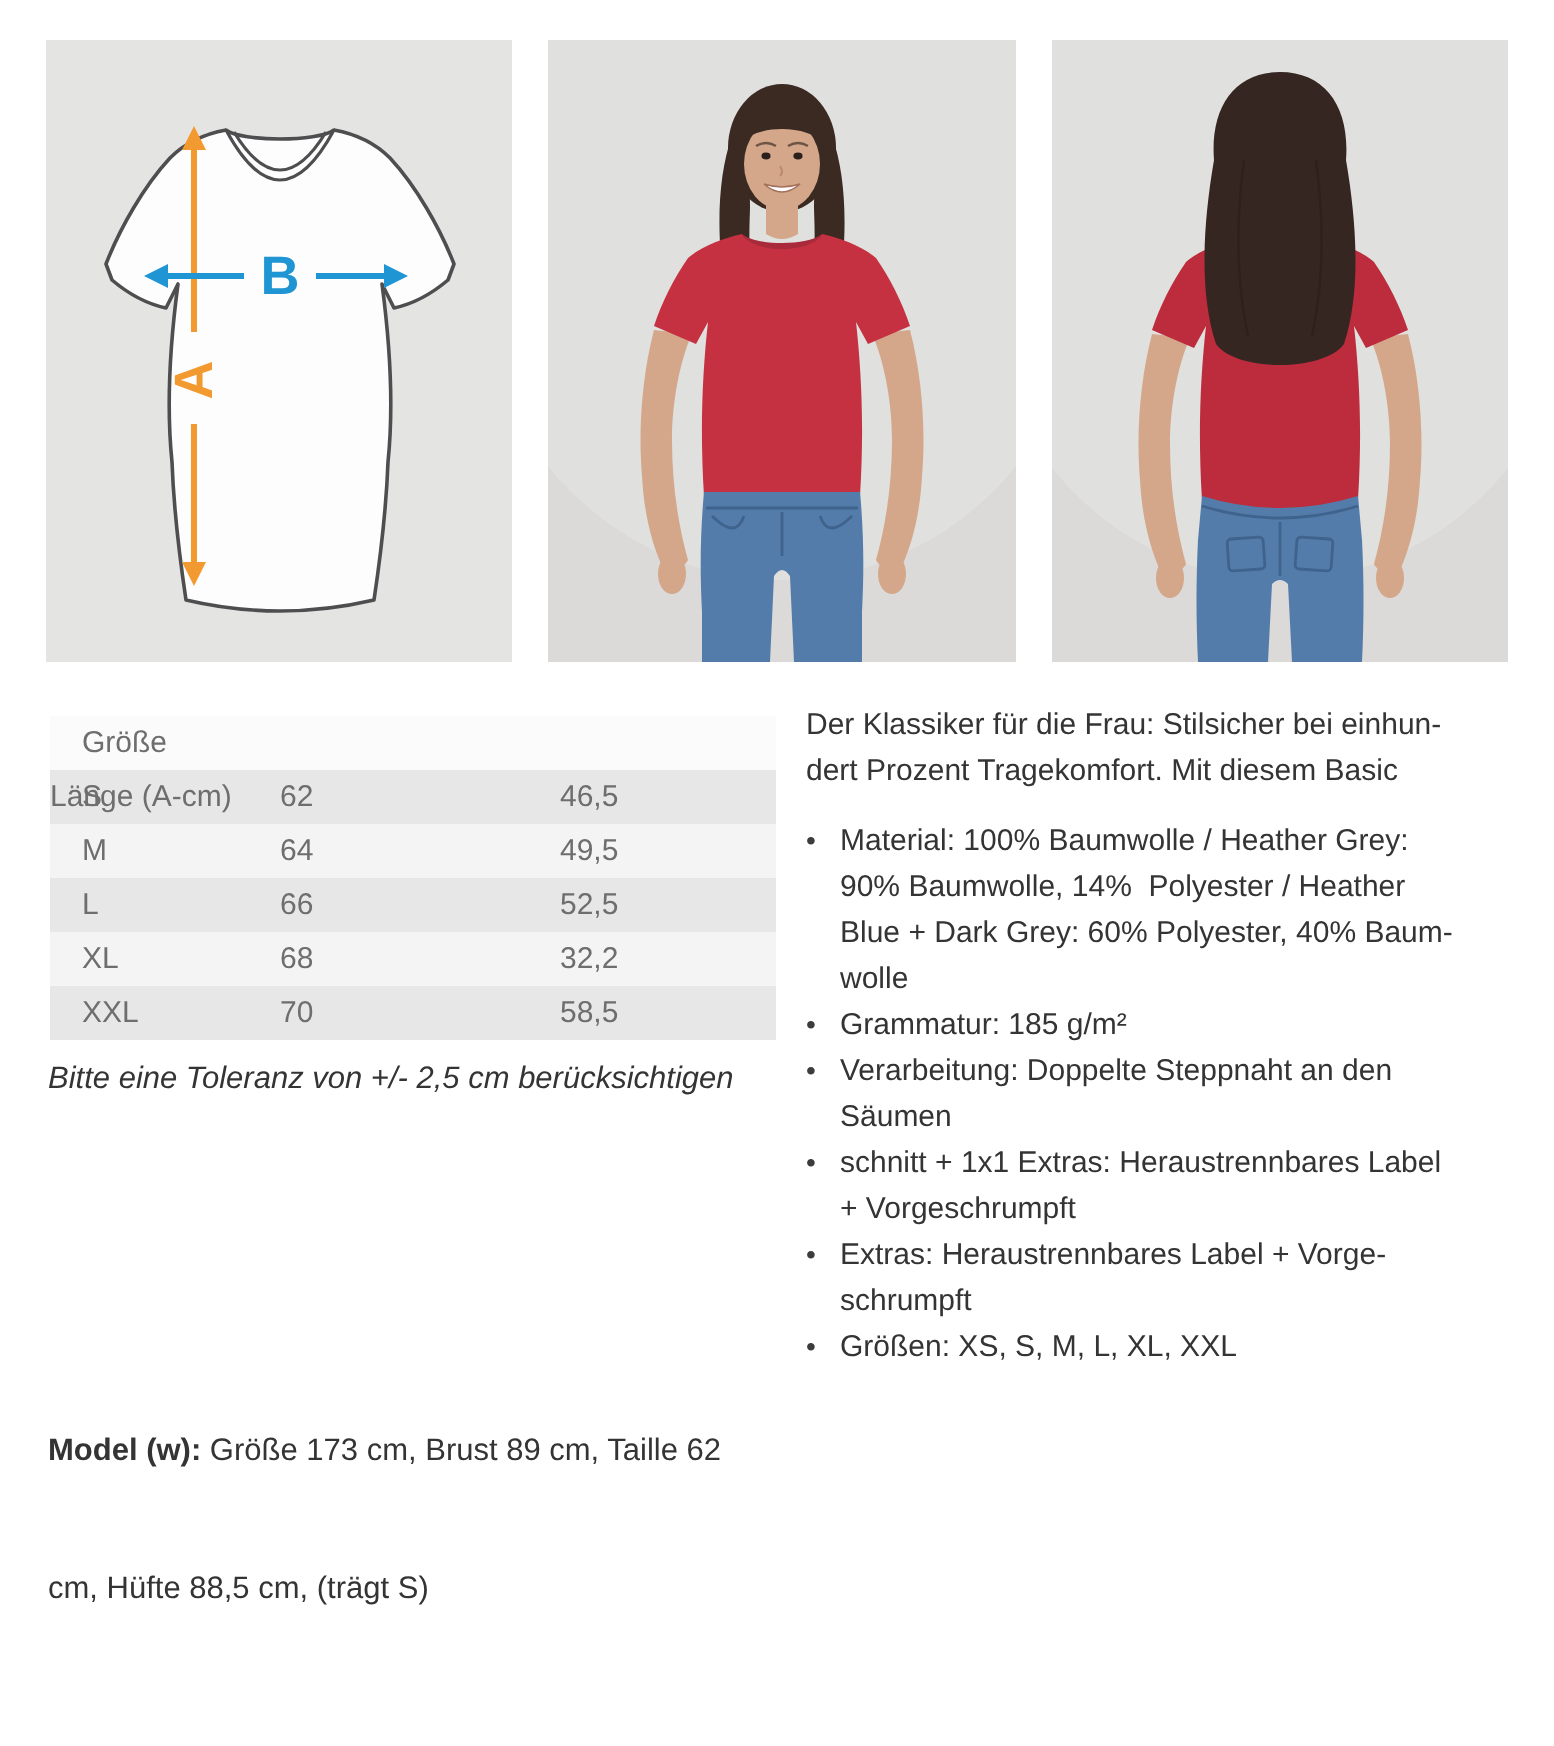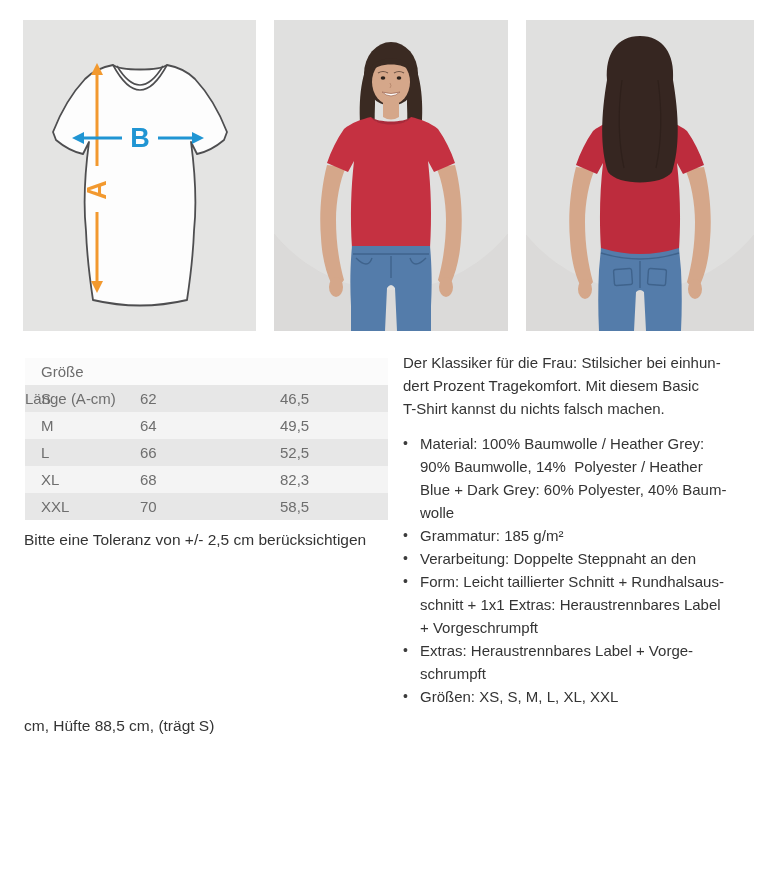--- a/index.html
+++ b/index.html
@@ -25,21 +25,21 @@
   
   .size-table { position:absolute; left:25px; top:358px; width:363px; font-size:15px; color:#6e6e6e; }
   .t-row { display:flex; height:27px; line-height:27px; }
   .t-row.head { background:#fbfbfb;flex-direction:column; }
   .t-row.odd  { background:#e7e7e7; }
   .t-row.even { background:#f4f4f4; }
   .c1 { width:115px; padding-left:16px; }
   .c2 { width:140px; }
   .c3 { flex:1; }
 
-  .tolerance { position:absolute; left:24px; top:531px; font-size:15.5px; color:#343434; white-space:pre; }
+  .tolerance { position:absolute; left:24px; top:531px; font-size:15.5px; color:#343434; white-space:pre;font-style:italic; }
 
   .model-info { position:absolute; left:24px; top:668px; font-size:15.5px; line-height:23px; color:#343434; white-space:pre; }
   .model-info .b { font-weight:bold; }
 
   
   .desc { position:absolute; left:403px; top:351px; width:362px; font-size:15px; line-height:23px; color:#343434; }
   .desc .line { white-space:pre; }
   .desc .intro { margin-bottom:12px; }
   .bullet { display:flex; }
   .bullet .dot { width:17px; font-size:14px; color:#3c3c3c; }
@@ -170,40 +170,40 @@
       <div class="c3">49,5</div>
     </div>
     <div class="t-row odd">
       <div class="c1">L</div>
       <div class="c2">66</div>
       <div class="c3">52,5</div>
     </div>
     <div class="t-row even">
       <div class="c1">XL</div>
       <div class="c2">68</div>
-      <div class="c3">82,3</div>
+      <div class="c3">32,2</div>
     </div>
     <div class="t-row odd">
       <div class="c1">XXL</div>
       <div class="c2">70</div>
       <div class="c3">58,5</div>
     </div>
   </div>
 
   <div class="tolerance">Bitte eine Toleranz von +/- 2,5 cm berücksichtigen</div>
 
   <div class="model-info">
+    <div class="line"><span class="b">Model (w):</span><span> Größe 173 cm, Brust 89 cm, Taille 62</span></div>
     <div class="line">cm, Hüfte 88,5 cm, (trägt S)</div>
   </div>
 
   <div class="desc">
     <div class="intro">
       <div class="line">Der Klassiker für die Frau: Stilsicher bei einhun-</div>
       <div class="line">dert Prozent Tragekomfort. Mit diesem Basic</div>
-      <div class="line">T-Shirt kannst du nichts falsch machen.</div>
     </div>
 
     <div class="bullet">
       <div class="dot">•</div>
       <div>
         <div class="line">Material: 100% Baumwolle / Heather Grey:</div>
         <div class="line">90% Baumwolle, 14%  Polyester / Heather</div>
         <div class="line">Blue + Dark Grey: 60% Polyester, 40% Baum-</div>
         <div class="line">wolle</div>
       </div>
@@ -211,26 +211,26 @@
     <div class="bullet">
       <div class="dot">•</div>
       <div>
         <div class="line">Grammatur: 185 g/m²</div>
       </div>
     </div>
     <div class="bullet">
       <div class="dot">•</div>
       <div>
         <div class="line">Verarbeitung: Doppelte Steppnaht an den</div>
-      </div>
-    </div>
-    <div class="bullet">
-      <div class="dot">•</div>
-      <div>
-        <div class="line">Form: Leicht taillierter Schnitt + Rundhalsaus-</div>
+        <div class="line">Säumen</div>
+      </div>
+    </div>
+    <div class="bullet">
+      <div class="dot">•</div>
+      <div>
         <div class="line">schnitt + 1x1 Extras: Heraustrennbares Label</div>
         <div class="line">+ Vorgeschrumpft</div>
       </div>
     </div>
     <div class="bullet">
       <div class="dot">•</div>
       <div>
         <div class="line">Extras: Heraustrennbares Label + Vorge-</div>
         <div class="line">schrumpft</div>
       </div>

